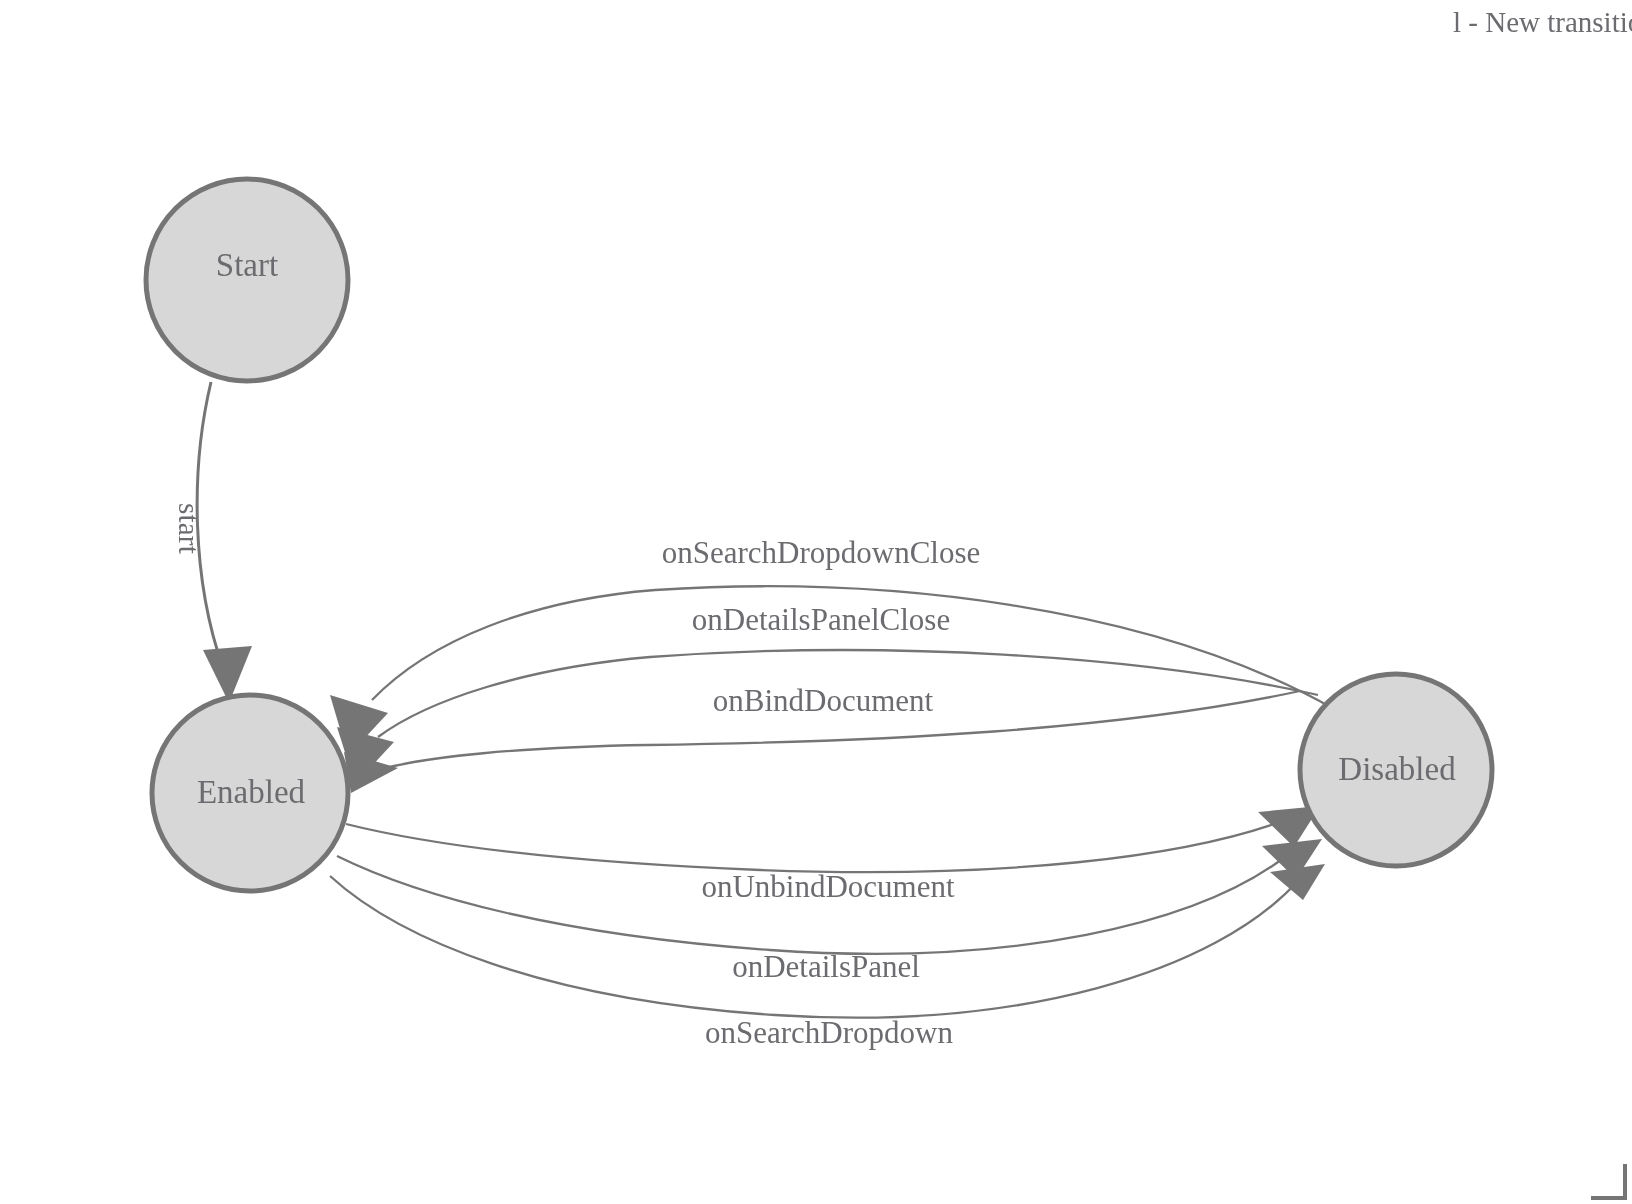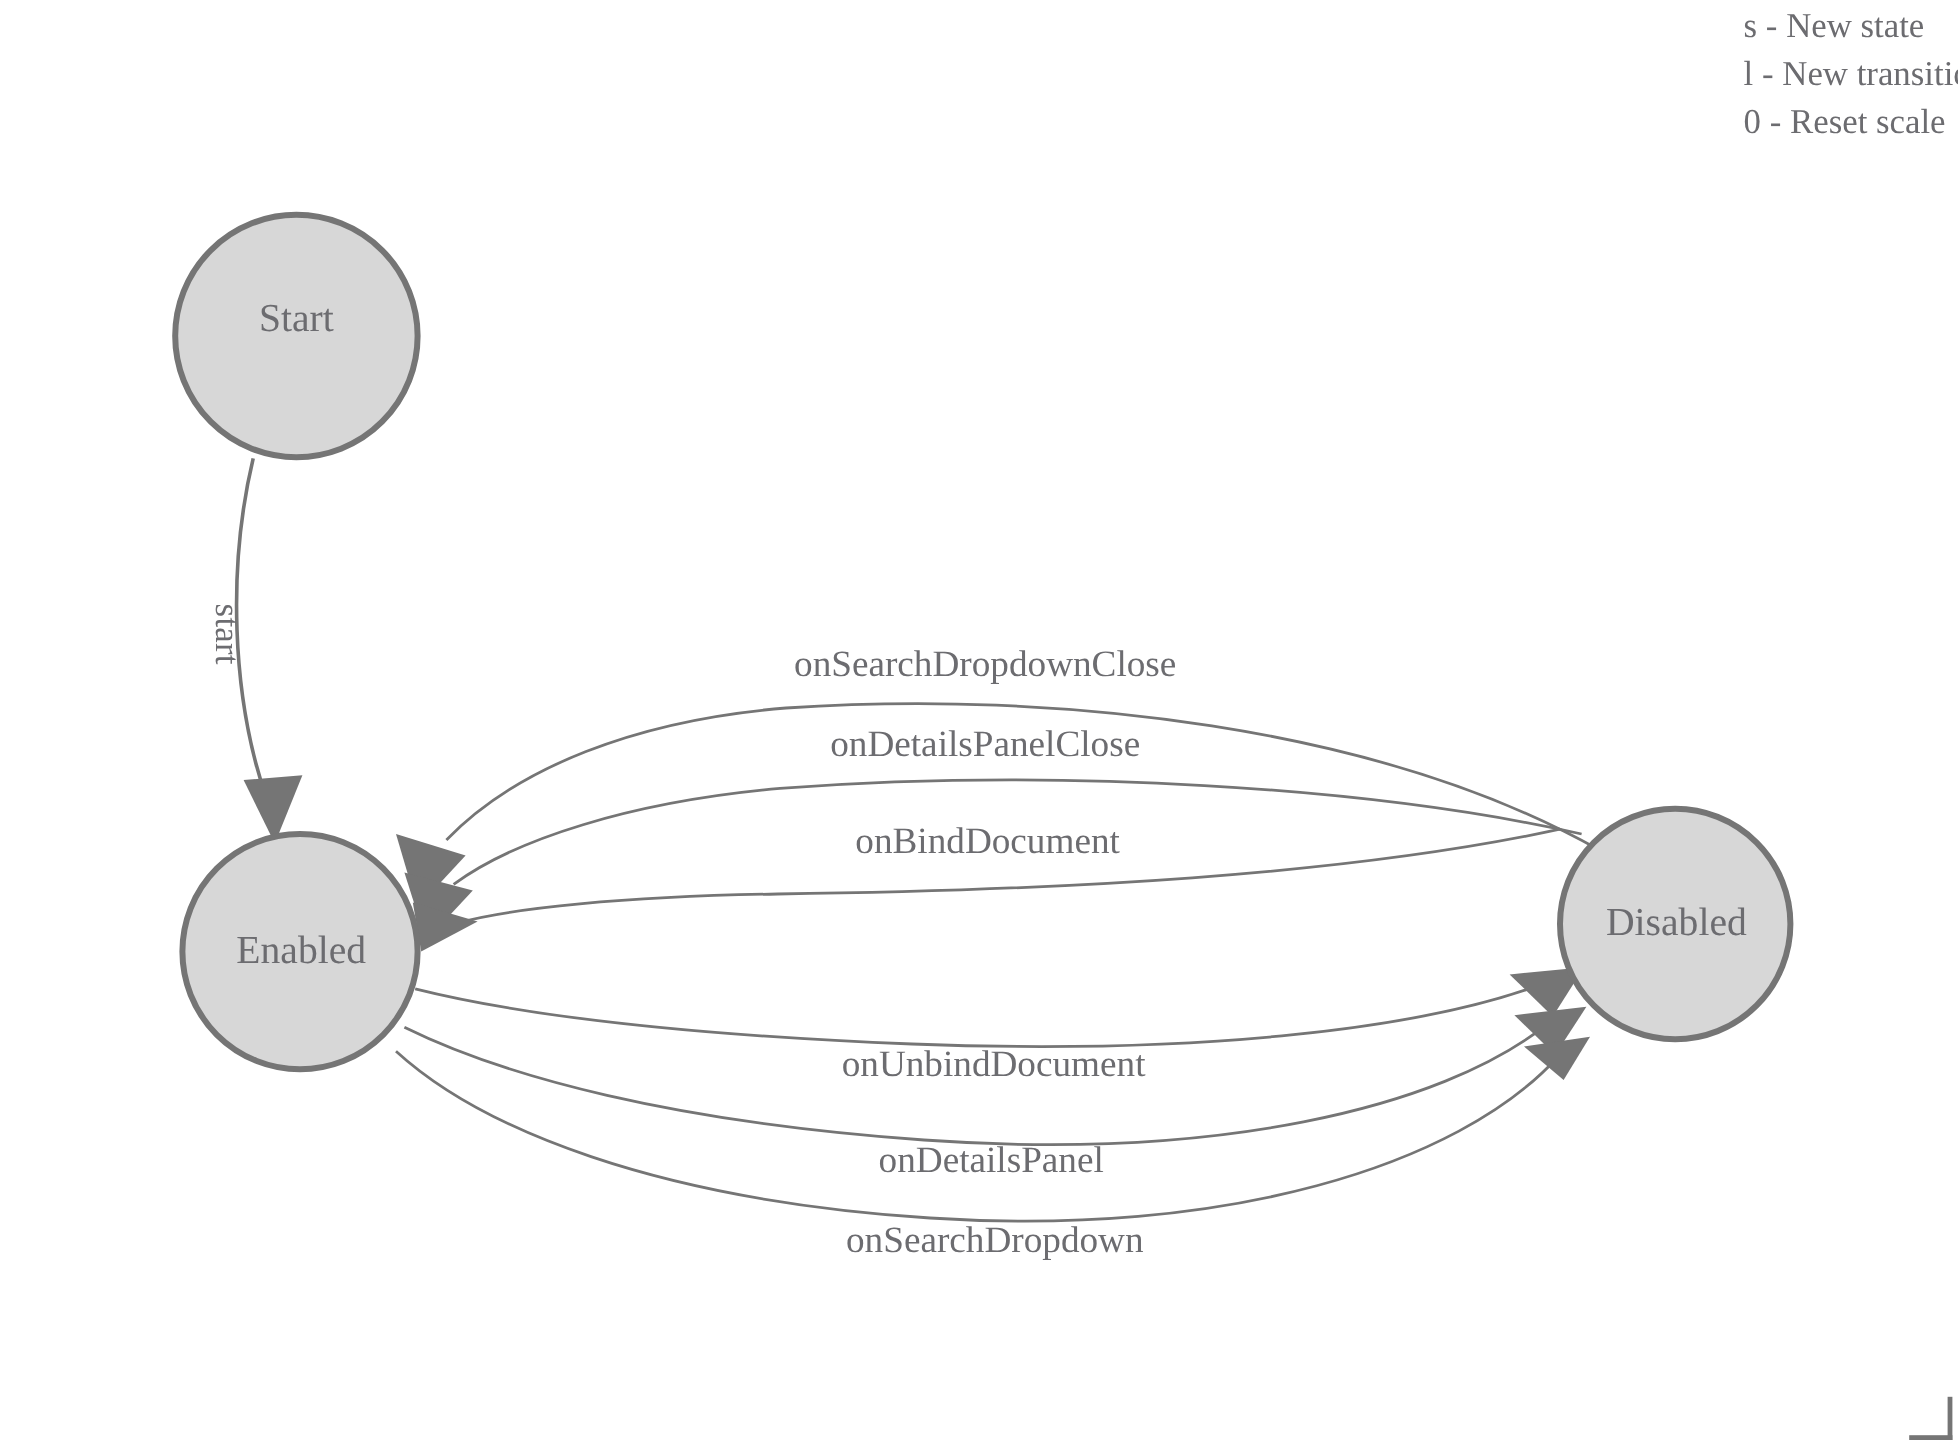--- a/index.html
+++ b/index.html
@@ -147,20 +147,18 @@
       <text class="edge-label" x="828" y="897">onUnbindDocument</text>
       <text class="edge-label" x="826" y="977">onDetailsPanel</text>
       <text class="edge-label" x="829" y="1043">onSearchDropdown</text>
     </g>
 
   </svg>
 
   <div class="start-edge-label" style="left: 205px; top: 503px;">start</div>
 
   <div id="help-overlay">
-    <div class="help-line">s - New state</div>
     <div class="help-line">l - New transition</div>
-    <div class="help-line">0 - Reset scale</div>
   </div>
 
   <div id="corner-bracket"></div>
 
 </div>
 
 </body></html>

